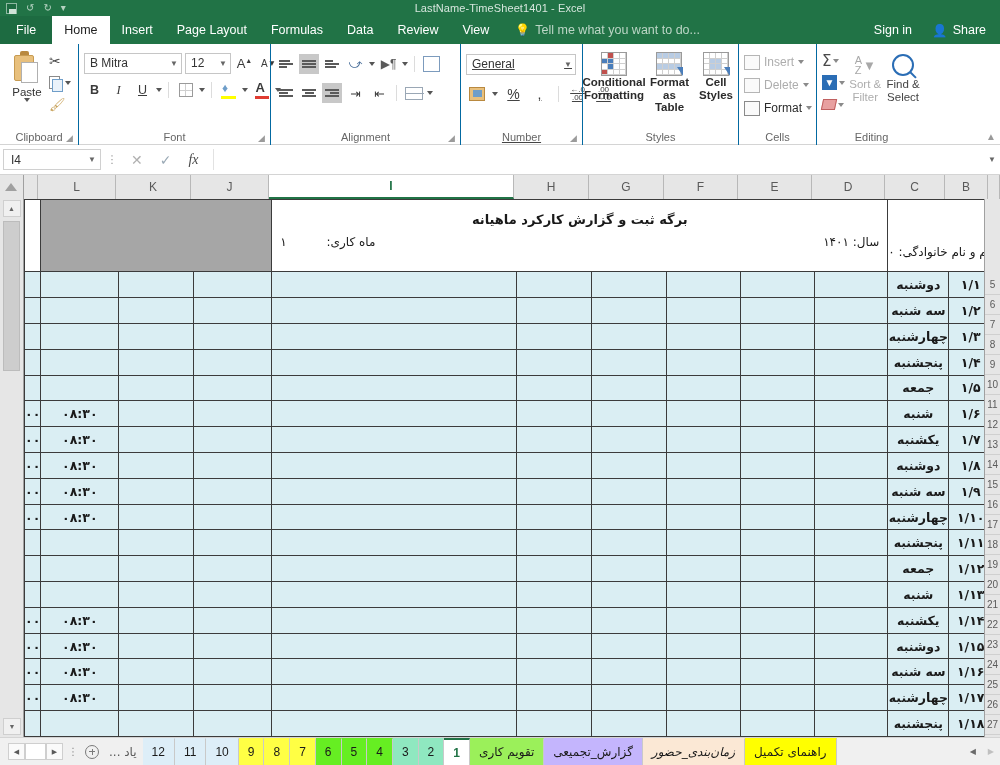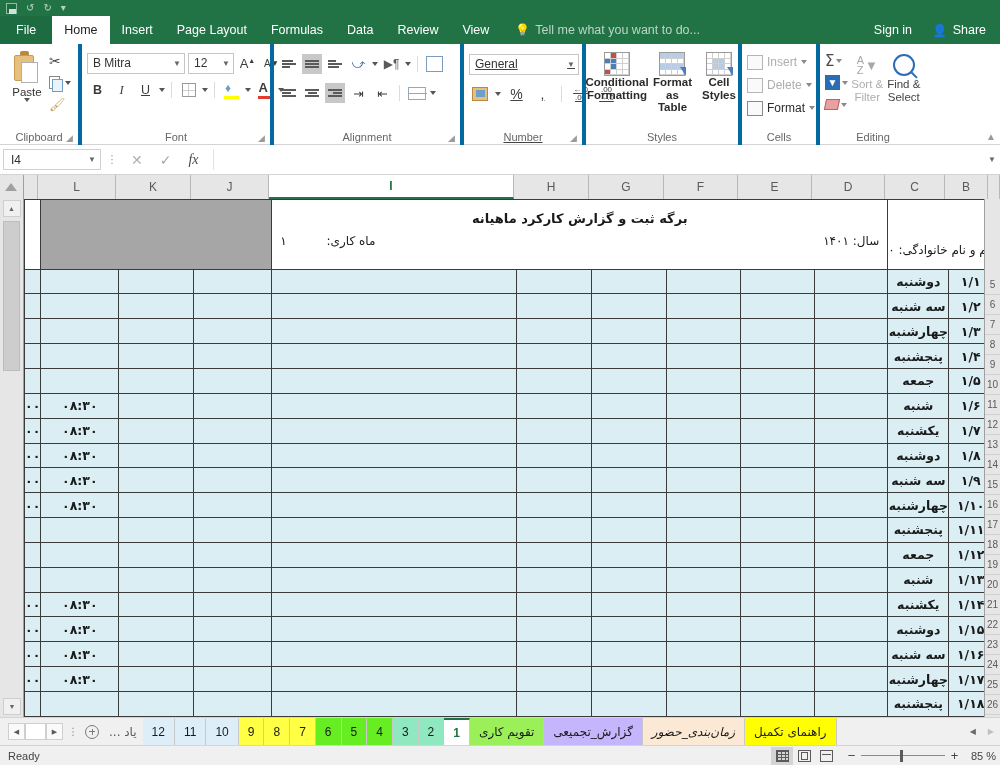--- a/index.html
+++ b/index.html
@@ -49,21 +49,21 @@
   .ribbon-right { margin-left: auto; display: flex; align-items: center; gap: 2px; padding-right: 6px; }
   .signin { color: #ffffff; font-size: 12.5px; padding: 0 10px; }
   .share { color: #ffffff; font-size: 12.5px; padding: 0 8px; display: flex; align-items: center; gap: 5px; }
 
   
   .ribbon {
     flex: 0 0 101px; height: 101px; background: #ffffff;
     border-bottom: 1px solid #d4d4d4; display: flex; position: relative;
   }
   .rgroup { position: relative; display: flex; flex-direction: column; height: 101px; padding: 3px 0 0 0; }
-  .rgroup + .rgroup { border-left: 4px solid #0369a1; }
+  .rgroup + .rgroup { border-left: 1px solid #0369a1; }
   .rgroup-body { flex: 1; display: flex; align-items: flex-start; padding: 2px 5px 0 5px; }
   .rgroup-label {
     height: 17px; font-size: 11px; color: #666; text-align: center;
     display: flex; align-items: center; justify-content: center; gap: 4px; position: relative;
   }
   .dlg { font-size: 9px; color: #9b9b9b; position: absolute; right: 5px; bottom: 2px; }
 
   
   .clip { width: 78px; }
   .paste-btn { display: flex; flex-direction: column; align-items: center; width: 44px; padding-top: 2px; }
@@ -276,20 +276,21 @@
 
 <div class="app">
 
   <div class="titlebar">
     <div class="qat">
       <span class="qat-save"></span>
       <span class="qat-ico">↺</span>
       <span class="qat-ico">↻</span>
       <span class="qat-ico">▾</span>
     </div>
+    <div class="title-text">LastName-TimeSheet1401 - Excel</div>
   </div>
 
   <div class="ribbon-tabs">
     <div class="rtab file">File</div>
     <div class="rtab active">Home</div>
     <div class="rtab">Insert</div>
     <div class="rtab">Page Layout</div>
     <div class="rtab">Formulas</div>
     <div class="rtab">Data</div>
     <div class="rtab">Review</div>
@@ -1014,37 +1015,14 @@
         <div class="stab rtl" style="background: #c4b5fd;">گزارش_تجمیعی</div>
         <div class="stab rtl" style="background: rgb(251, 232, 213); font-style: italic;">زمان‌بندی_حضور</div>
         <div class="stab rtl" style="background: rgb(255, 255, 0);">راهنمای تکمیل</div>
       </div>
     <div class="tabnav-right">
       <span class="tnr">◀</span>
       <span class="tnr dim">▶</span>
     </div>
   </div>
 
-  <div class="statusbar">
-    <div class="st-ready">Ready</div>
-    <div class="st-right">
-      <div class="viewb sel">
-          <span class="vb-ico normal"></span>
-        </div>
-      <div class="viewb">
-          <span class="vb-ico page"></span>
-        </div>
-      <div class="viewb">
-          <span class="vb-ico brk"></span>
-        </div>
-      <div class="zoomctl">
-        <span class="zm-minus">−</span>
-        <span class="zslider">
-          <span class="ztrack"></span>
-          <span class="zthumb"></span>
-        </span>
-        <span class="zm-plus">+</span>
-      </div>
-      <div class="zlabel">85 %</div>
-    </div>
-  </div>
 
 </div>
 
 </body></html>

